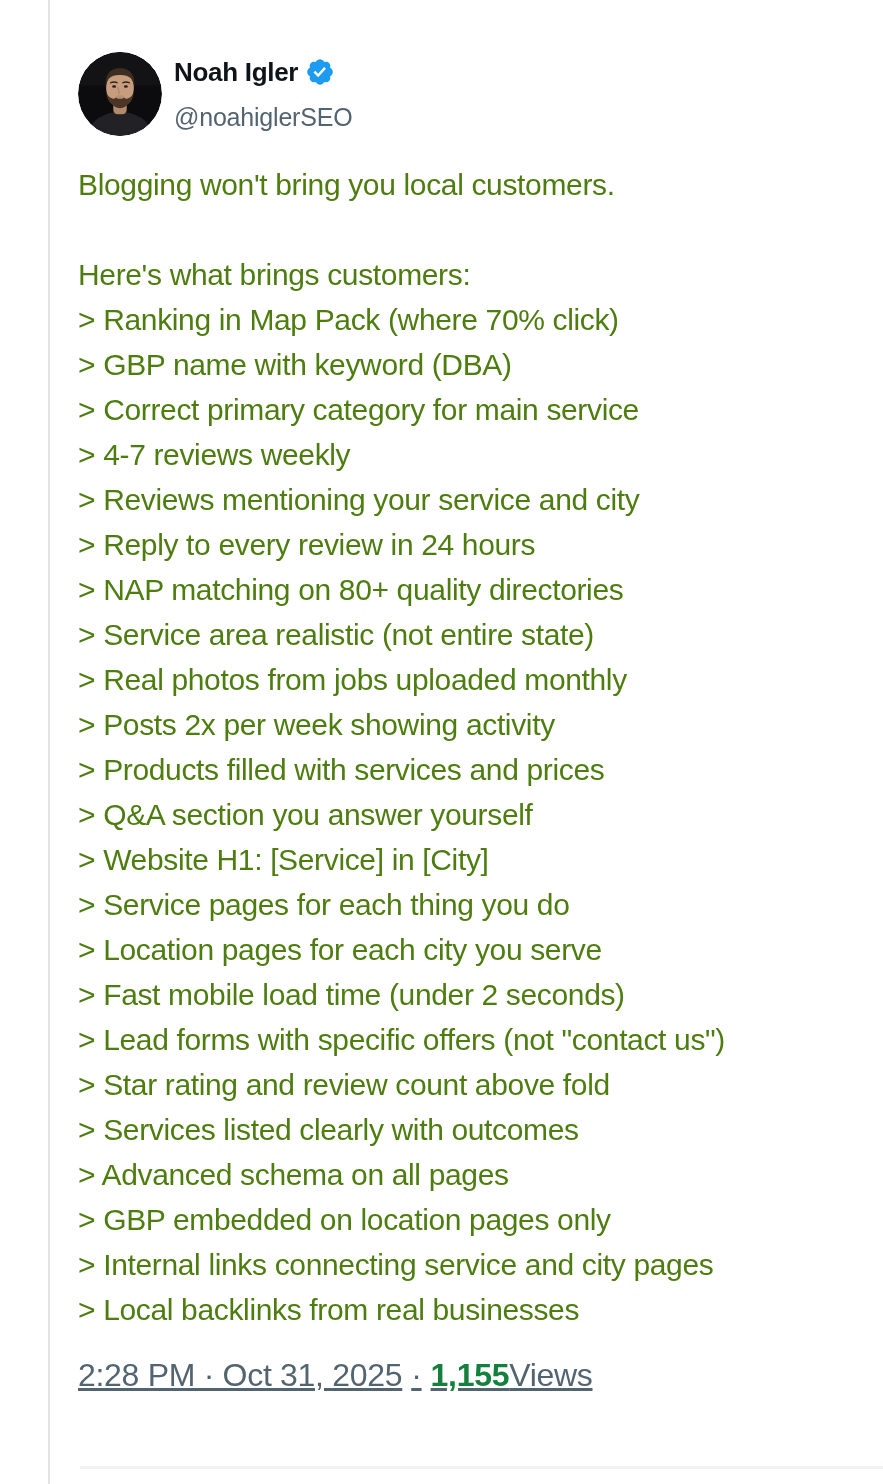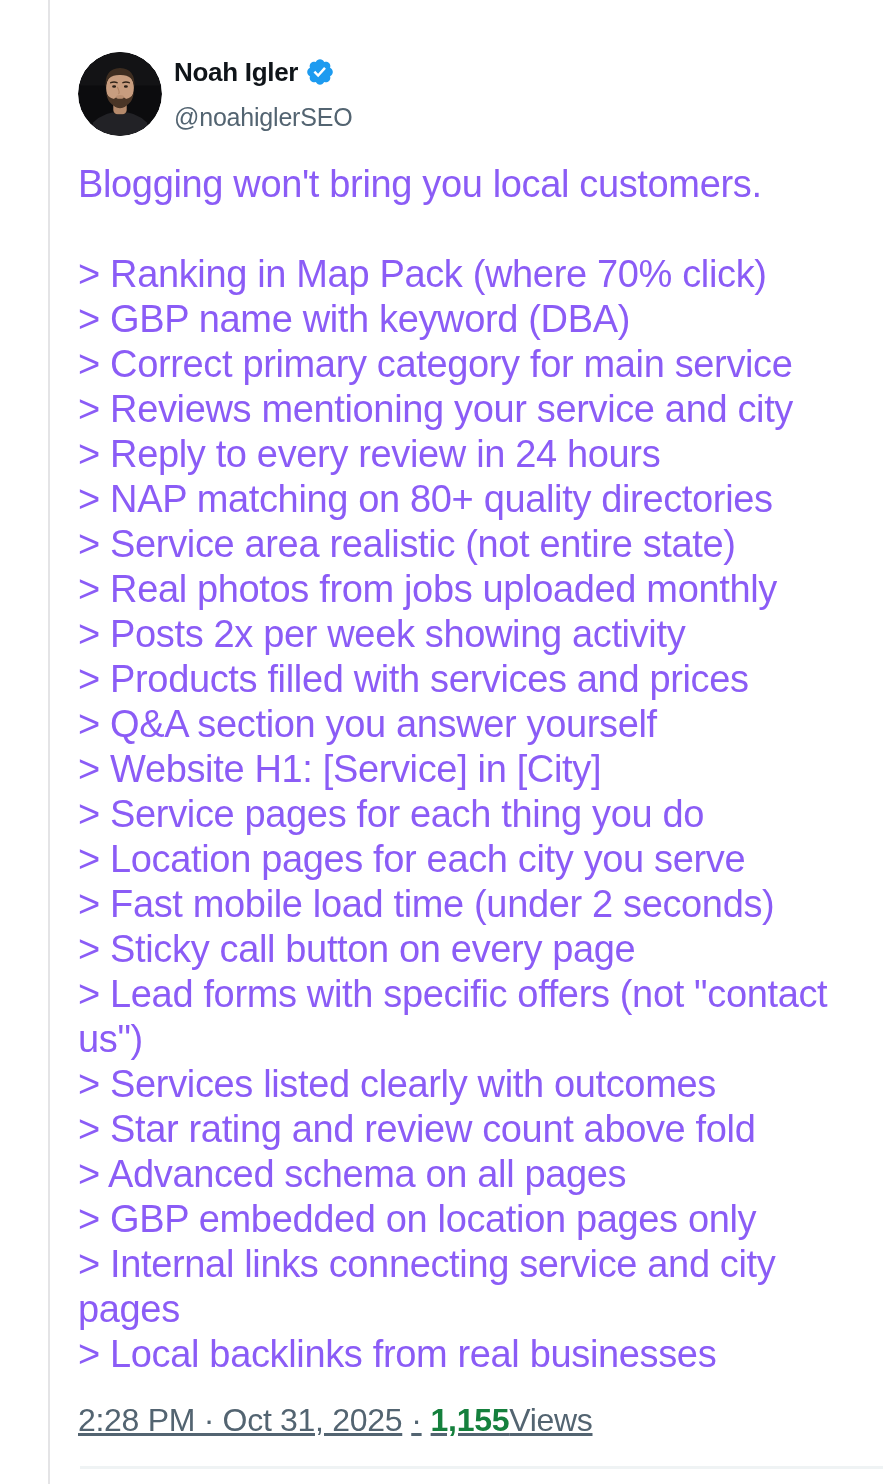--- a/index.html
+++ b/index.html
@@ -69,25 +69,25 @@
     letter-spacing: -0.2px;
     color: #536471;
     line-height: 32px;
     cursor: pointer;
     margin-top: 12px;
   }
   .tweet-body {
     margin-top: 26px;
   }
   .body-line {
-    font-size: 38px;
+    font-size: 30px;
     line-height: 45px;
     min-height: 45px;
     letter-spacing: -0.35px;
-    color: #8b5cf6;
+    color: #4d7c0f;
     white-space: pre-wrap;
   }
   .tweet-meta {
     margin-top: 26px;
     display: flex;
     align-items: flex-start;
     font-size: 32px;
     letter-spacing: -0.3px;
     line-height: 34px;
     color: #536471;
@@ -149,39 +149,40 @@
             </svg>
           </span>
         </div>
         <span class="author-handle">@noahiglerSEO</span>
       </div>
     </div>
 
     <div class="tweet-body">
       <div class="body-line">Blogging won't bring you local customers.</div>
       <div class="body-line"></div>
+      <div class="body-line">Here's what brings customers:</div>
       <div class="body-line">&gt; Ranking in Map Pack (where 70% click)</div>
       <div class="body-line">&gt; GBP name with keyword (DBA)</div>
       <div class="body-line">&gt; Correct primary category for main service</div>
+      <div class="body-line">&gt; 4-7 reviews weekly</div>
       <div class="body-line">&gt; Reviews mentioning your service and city</div>
       <div class="body-line">&gt; Reply to every review in 24 hours</div>
       <div class="body-line">&gt; NAP matching on 80+ quality directories</div>
       <div class="body-line">&gt; Service area realistic (not entire state)</div>
       <div class="body-line">&gt; Real photos from jobs uploaded monthly</div>
       <div class="body-line">&gt; Posts 2x per week showing activity</div>
       <div class="body-line">&gt; Products filled with services and prices</div>
       <div class="body-line">&gt; Q&amp;A section you answer yourself</div>
       <div class="body-line">&gt; Website H1: [Service] in [City]</div>
       <div class="body-line">&gt; Service pages for each thing you do</div>
       <div class="body-line">&gt; Location pages for each city you serve</div>
       <div class="body-line">&gt; Fast mobile load time (under 2 seconds)</div>
-      <div class="body-line">&gt; Sticky call button on every page</div>
       <div class="body-line">&gt; Lead forms with specific offers (not "contact us")</div>
+      <div class="body-line">&gt; Star rating and review count above fold</div>
       <div class="body-line">&gt; Services listed clearly with outcomes</div>
-      <div class="body-line">&gt; Star rating and review count above fold</div>
       <div class="body-line">&gt; Advanced schema on all pages</div>
       <div class="body-line">&gt; GBP embedded on location pages only</div>
       <div class="body-line">&gt; Internal links connecting service and city pages</div>
       <div class="body-line">&gt; Local backlinks from real businesses</div>
     </div>
 
     <div class="tweet-meta">
       <span>2:28 PM · Oct 31, 2025</span>
       <span class="meta-sep">·</span>
       <span class="views-count">1,155</span>

